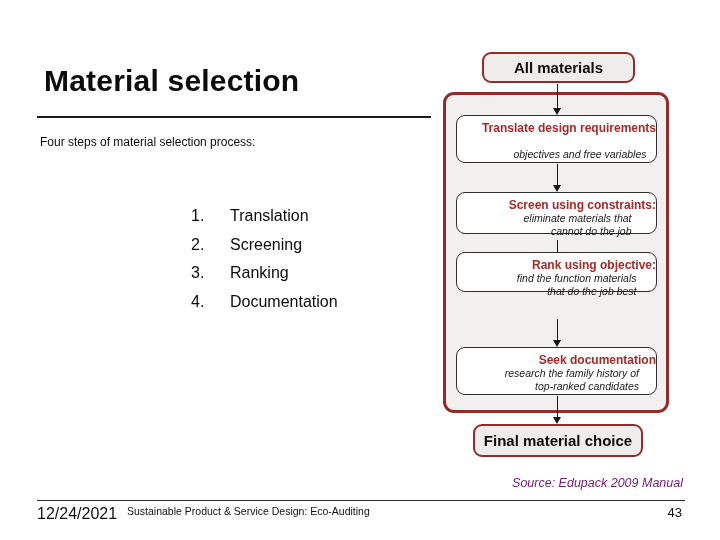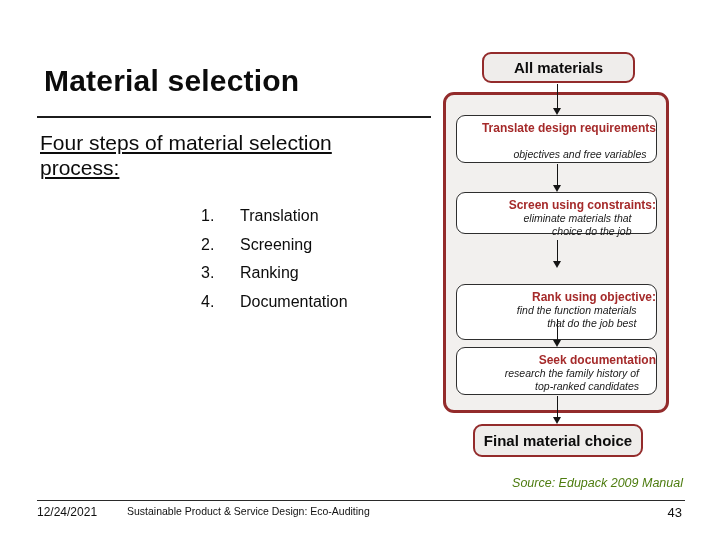--- a/index.html
+++ b/index.html
@@ -23,27 +23,26 @@
 
   .title{
     position:absolute;left:44px;top:64px;
     font-size:30px;font-weight:bold;letter-spacing:0.2px;color:#0c0c0c;
   }
   .title-rule{
     position:absolute;left:37px;top:116px;width:394px;height:2px;background:#1c1c1c;
   }
   .subtitle{
     position:absolute;left:40px;top:130px;width:300px;
-    font-size:21px;line-height:25px;text-decoration:underline;color:#0c0c0c;
+    font-size:12px;line-height:25px;color:#0c0c0c;
   }
   .steps{
     position:absolute;left:191px;top:202px;
     font-size:16px;line-height:28.6px;color:#0c0c0c;
     list-style:none;
-    margin-left:10px;
   }
   .steps .num{display:inline-block;width:39px;}
 
   
   .chart-container{
     position:absolute;left:443px;top:92px;width:226px;height:321px;
     background:var(--container-bg);
     border:3px solid var(--maroon);
     border-radius:11px;
   }
@@ -77,26 +76,26 @@
   .arrow{position:absolute;left:553px;width:9px;}
   .arrow .stem{position:absolute;left:3.75px;top:0;bottom:6px;width:1.5px;background:#141414;}
   .arrow .head{
     position:absolute;left:0;bottom:0;width:0;height:0;
     border-left:4.5px solid transparent;border-right:4.5px solid transparent;
     border-top:7px solid #141414;
   }
 
   .source-note{
     position:absolute;right:37px;top:476px;
-    font-size:12.5px;font-style:italic;color:#4d7c0f;
+    font-size:12.5px;font-style:italic;color:#701a75;
   }
   .footer-rule{
     position:absolute;left:37px;top:500px;width:648px;height:1px;background:#2a2a2a;
   }
-  .footer-date{position:absolute;left:37px;top:505px;font-size:12px;}
+  .footer-date{position:absolute;left:37px;top:505px;font-size:16px;}
   .footer-course{position:absolute;left:127px;top:505px;font-size:10.5px;}
   .footer-page{position:absolute;right:38px;top:505px;font-size:13px;}
 </style>
 </head>
 <body>
 
 <div class="slide">
 
   <div class="title">Material selection</div>
   <div class="title-rule"></div>
@@ -137,30 +136,30 @@
 
   <div class="arrow" style="top:164px;height:28px">
       <i class="stem"></i>
       <i class="head"></i>
     </div>
 
   <div class="stage" style="top:192px;height:42px">
     <div class="stage-header">Screen using constraints:</div>
     <div class="stage-detail" style="max-width:150px">
       <span>eliminate materials that</span><br>
-      <span>choice do the job</span>
+      <span>cannot do the job</span>
     </div>
   </div>
 
   <div class="arrow" style="top:240px;height:28px">
       <i class="stem"></i>
       <i class="head"></i>
     </div>
 
-  <div class="stage" style="top:284px;height:56px">
+  <div class="stage" style="top:252px;height:40px">
     <div class="stage-header">Rank using objective:</div>
     <div class="stage-detail" style="max-width:160px">
       <span>find the function materials</span><br>
       <span>that do the job best</span>
     </div>
   </div>
 
   <div class="arrow" style="top:319px;height:28px">
       <i class="stem"></i>
       <i class="head"></i>

